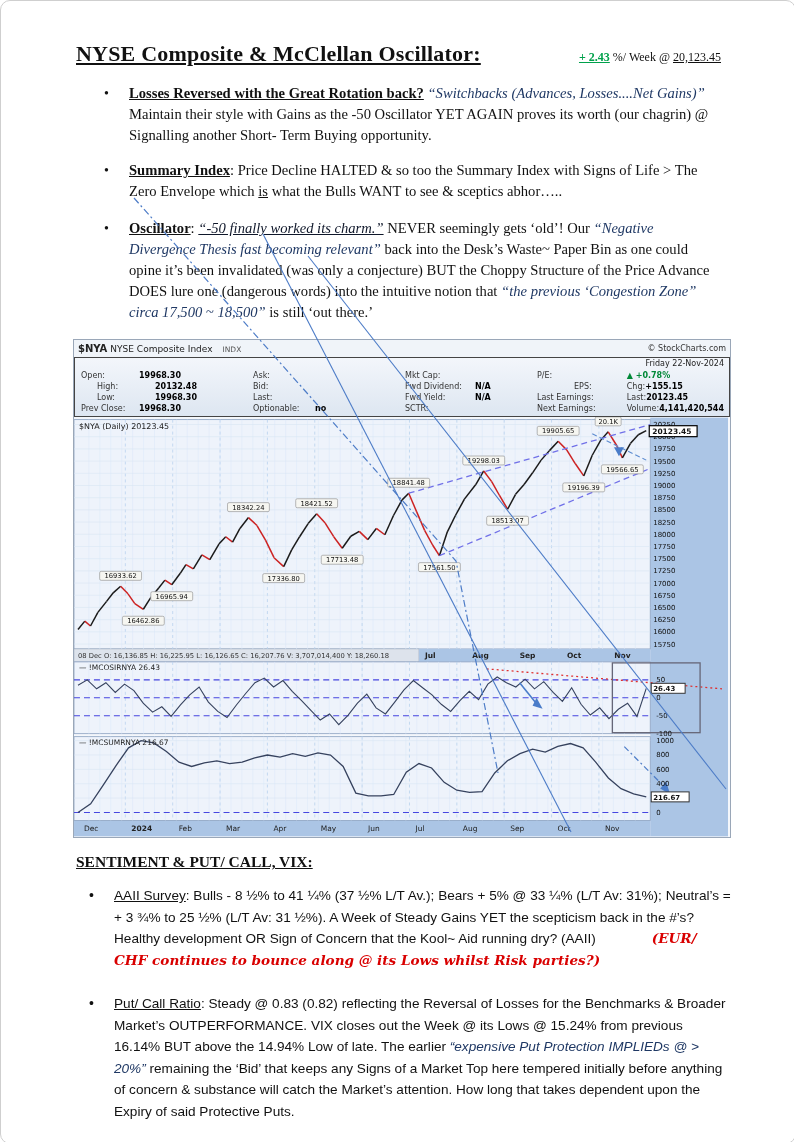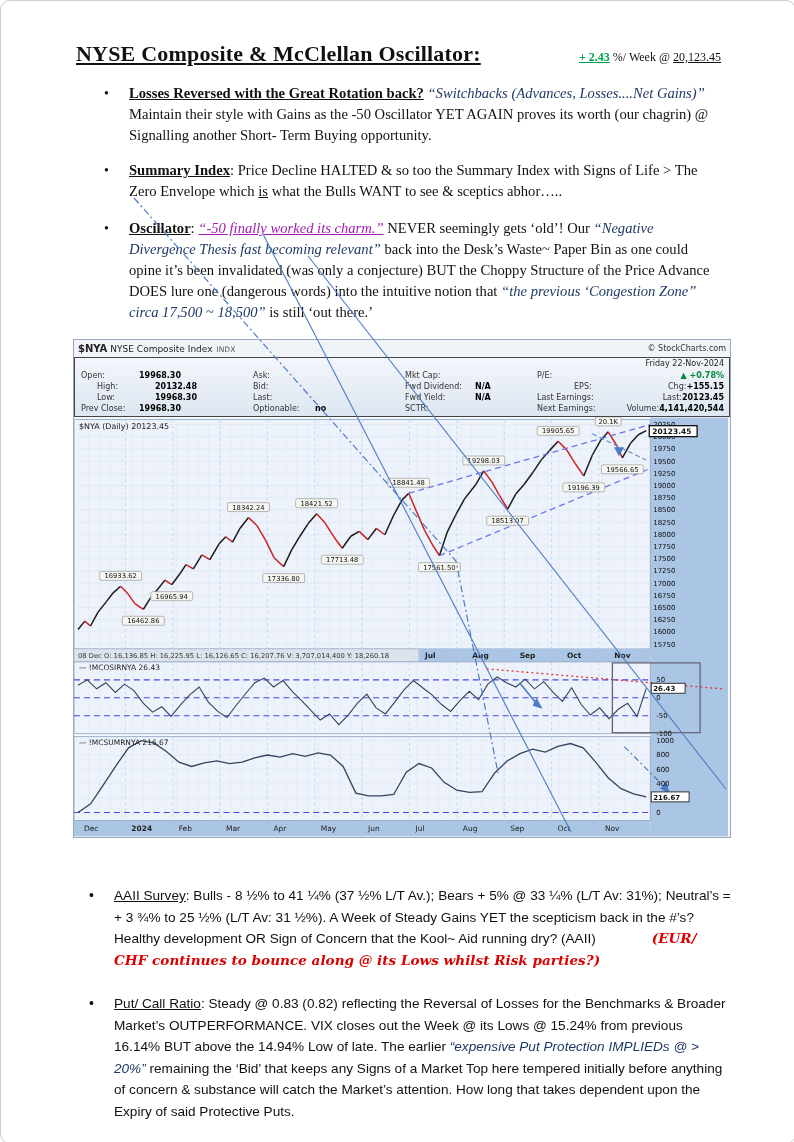--- a/index.html
+++ b/index.html
@@ -6,48 +6,48 @@
   #page{position:relative;width:794px;height:1142px;background:#fff;border:1px solid #cfcfcf;border-radius:10px;overflow:hidden;font-family:"Liberation Serif","DejaVu Serif",serif;color:#111;}
   
   #hdr{position:absolute;left:75px;top:40px;width:645px;display:flex;justify-content:space-between;align-items:baseline;}
   #page-title{font-size:22px;font-weight:bold;text-decoration:underline;letter-spacing:.2px;}
   #hdr-right{font-size:12px;}
   
   .seg-n{}
   .seg-bu{font-weight:bold;text-decoration:underline;}
   .seg-u{text-decoration:underline;}
   .seg-bi{color:#1F3864;font-style:italic;}
-  .seg-biu{color:#a21caf;font-style:italic;text-decoration:underline;}
+  .seg-biu{color:#0f172a;font-style:italic;text-decoration:underline;}
   .seg-g{color:#00A14B;font-weight:bold;text-decoration:underline;}
   .seg-r{color:#d90000;font-style:italic;font-weight:bold;margin-left:56px;font-family:"DejaVu Serif",serif;}
   
   .blist{position:absolute;}
   .brow{display:flex;margin-bottom:14px;}
   .bmark{width:25px;flex:none;font-size:14px;line-height:21px;}
   .btext{flex:1;}
   #bullets1{left:103px;top:82px;width:614px;font-size:14.6px;line-height:21px;}
   #bullets1 .brow3{margin-top:16px;}
   #bullets2{left:88px;top:884px;width:642px;font-family:"Liberation Sans","DejaVu Sans",sans-serif;font-size:13.6px;line-height:21.5px;}
   #bullets2 .brow{margin-bottom:22px;}
   #sec2-head{position:absolute;left:75px;top:852px;font-size:15.5px;font-weight:bold;text-decoration:underline;}
   
   #sc{position:absolute;left:72px;top:338px;width:656px;height:497px;border:1px solid #9aa7b8;background:#f4f7fb;font-family:"DejaVu Sans","Liberation Sans",sans-serif;}
   #sc-titlebar{position:relative;height:17px;background:#f0f4f9;font-size:9px;line-height:17px;color:#222;}
   #sc-sym{font-weight:bold;font-size:10px;margin-left:4px;}
   #sc-name{margin-left:3px;}
-  #sc-indx{font-size:7.5px;color:#555;margin-left:4px;}
+  #sc-indx{font-size:7.5px;color:#555;margin-left:10px;}
   #sc-copy{position:absolute;right:4px;top:0;font-size:8px;color:#333;}
   #sc-quote{position:relative;height:58px;border:1px solid #444;background:linear-gradient(#f3f6fb,#dde6f1);font-size:8px;color:#222;}
   #sc-date{position:absolute;right:5px;top:1px;font-size:8px;color:#222;}
   .qcol{position:absolute;top:12px;}
   .qrow{height:11px;line-height:11px;white-space:nowrap;}
   .qlab{display:inline-block;color:#333;}
   .qval{font-weight:bold;color:#000;}
   .qgreen{color:#008837;font-weight:bold;}
-  #qc5{right:5px;text-align:right;}
+  #qc5{right:5px;text-align:left;}
   #sc-svg{display:block;}
   
   #overlay{position:absolute;left:0;top:0;width:794px;height:1142px;pointer-events:none;}
 </style>
 </head>
 <body>
 
 <div id="page">
 
   <div id="hdr">
@@ -494,20 +494,21 @@
         <text x="247.5" y="415" font-size="7.5" fill="#222" font-family="DejaVu Sans, sans-serif" font-weight="normal">May</text>
         <text x="295" y="415" font-size="7.5" fill="#222" font-family="DejaVu Sans, sans-serif" font-weight="normal">Jun</text>
         <text x="342.5" y="415" font-size="7.5" fill="#222" font-family="DejaVu Sans, sans-serif" font-weight="normal">Jul</text>
         <text x="390" y="415" font-size="7.5" fill="#222" font-family="DejaVu Sans, sans-serif" font-weight="normal">Aug</text>
         <text x="437.5" y="415" font-size="7.5" fill="#222" font-family="DejaVu Sans, sans-serif" font-weight="normal">Sep</text>
         <text x="485" y="415" font-size="7.5" fill="#222" font-family="DejaVu Sans, sans-serif" font-weight="normal">Oct</text>
         <text x="532.5" y="415" font-size="7.5" fill="#222" font-family="DejaVu Sans, sans-serif" font-weight="normal">Nov</text>
       </svg>
   </div>
 
+  <div id="sec2-head">SENTIMENT &amp; PUT/ CALL, VIX:</div>
 
   <div id="bullets2" class="blist">
     <div class="brow">
       <span class="bmark">•</span>
       <span class="btext"><span class="seg-u">AAII Survey</span><span class="seg-n">: Bulls - 8 ½% to 41 ¼% (37 ½% L/T Av.); Bears + 5% @ 33 ¼% (L/T Av: 31%); Neutral’s = + 3 ¾% to 25 ½% (L/T Av: 31 ½%). A Week of Steady Gains YET the scepticism back in the #’s? Healthy development OR Sign of Concern that the Kool~ Aid running dry? (AAII)</span><span class="seg-r">(EUR/ CHF continues to bounce along @ its Lows whilst Risk parties?)</span></span>
     </div>
     <div class="brow">
       <span class="bmark">•</span>
       <span class="btext"><span class="seg-u">Put/ Call Ratio</span><span class="seg-n">: Steady @ 0.83 (0.82) reflecting the Reversal of Losses for the Benchmarks &amp; Broader Market’s OUTPERFORMANCE. VIX closes out the Week @ its Lows @ 15.24% from previous 16.14% BUT above the 14.94% Low of late. The earlier </span><span class="seg-bi">“expensive Put Protection IMPLIEDs @ &gt; 20%”</span><span class="seg-n"> remaining the ‘Bid’ that keeps any Signs of a Market Top here tempered initially before anything of concern &amp; substance will catch the Market’s attention. How long that takes dependent upon the Expiry of said Protective Puts.</span></span>
     </div>

